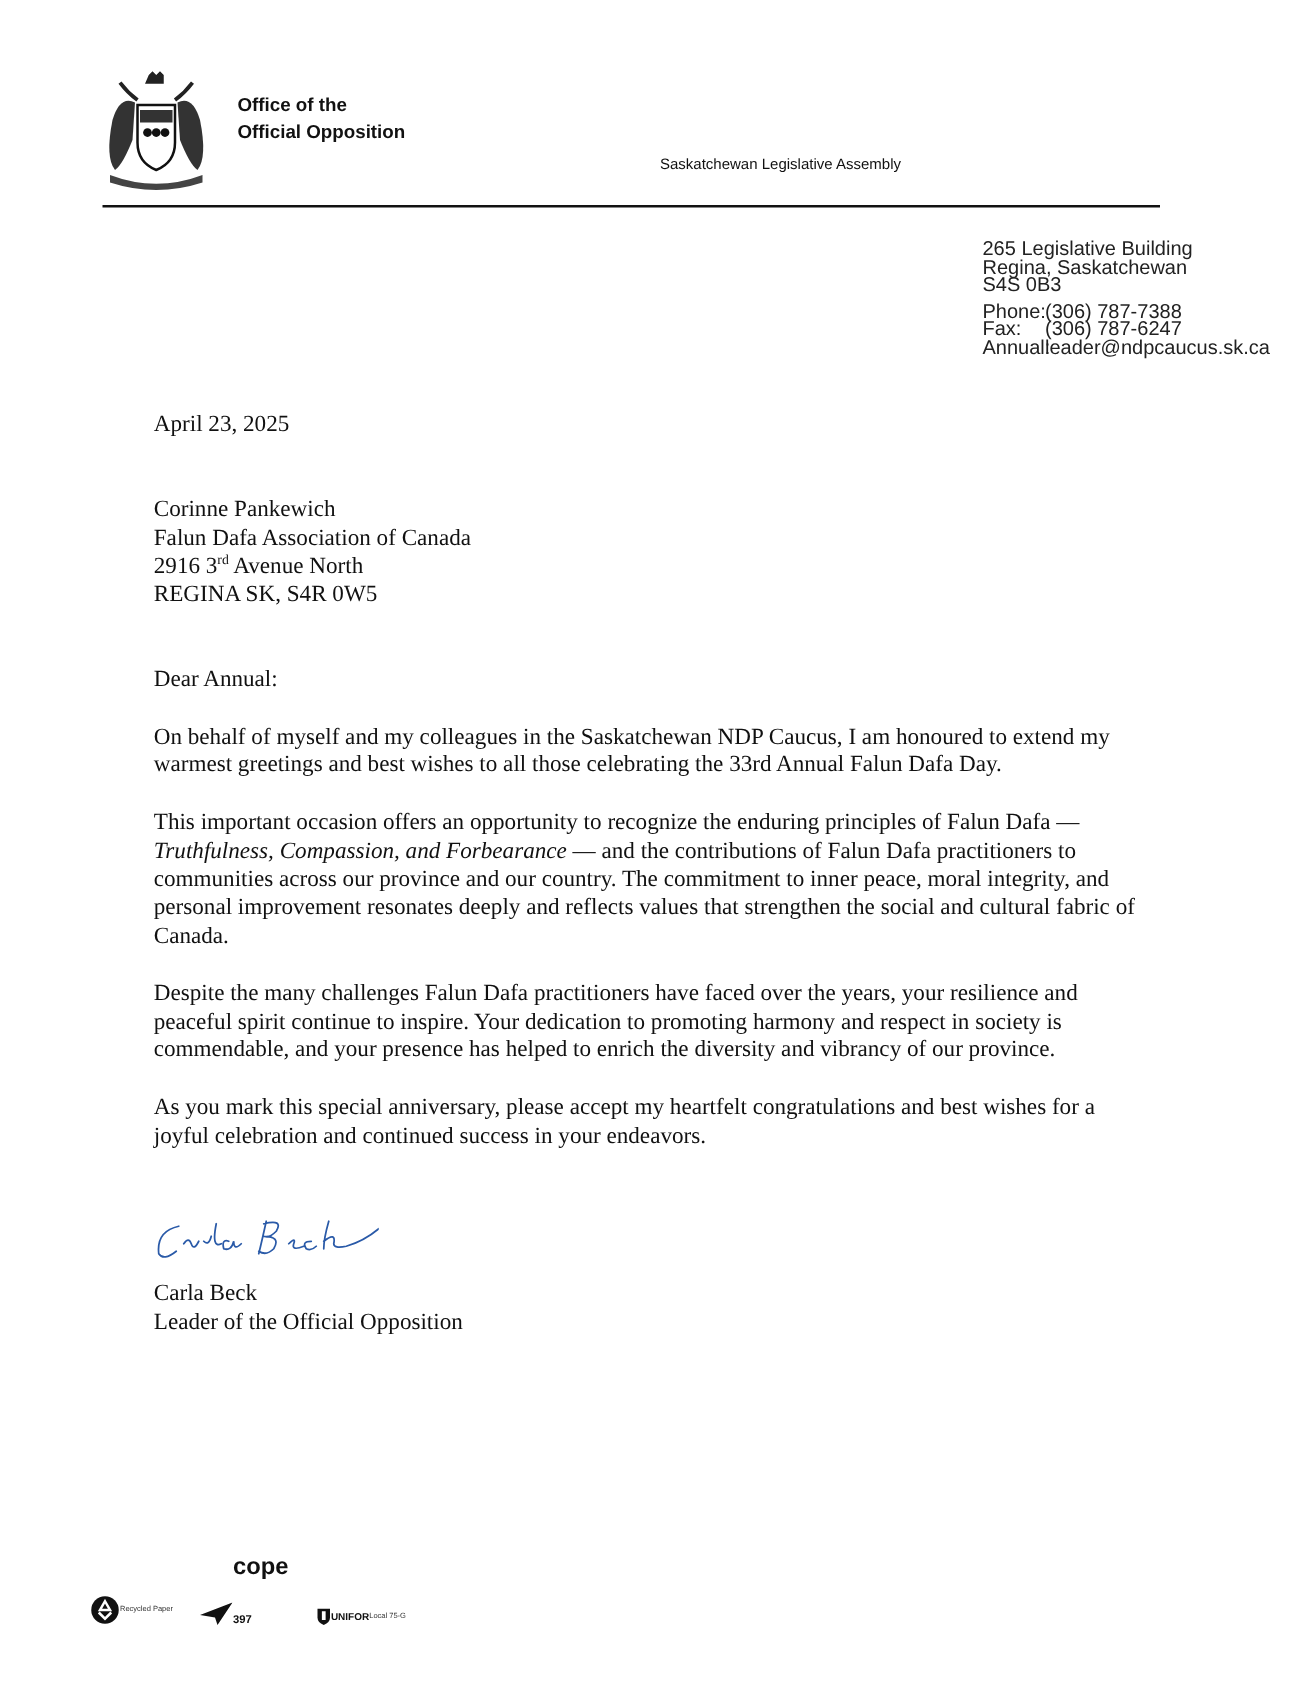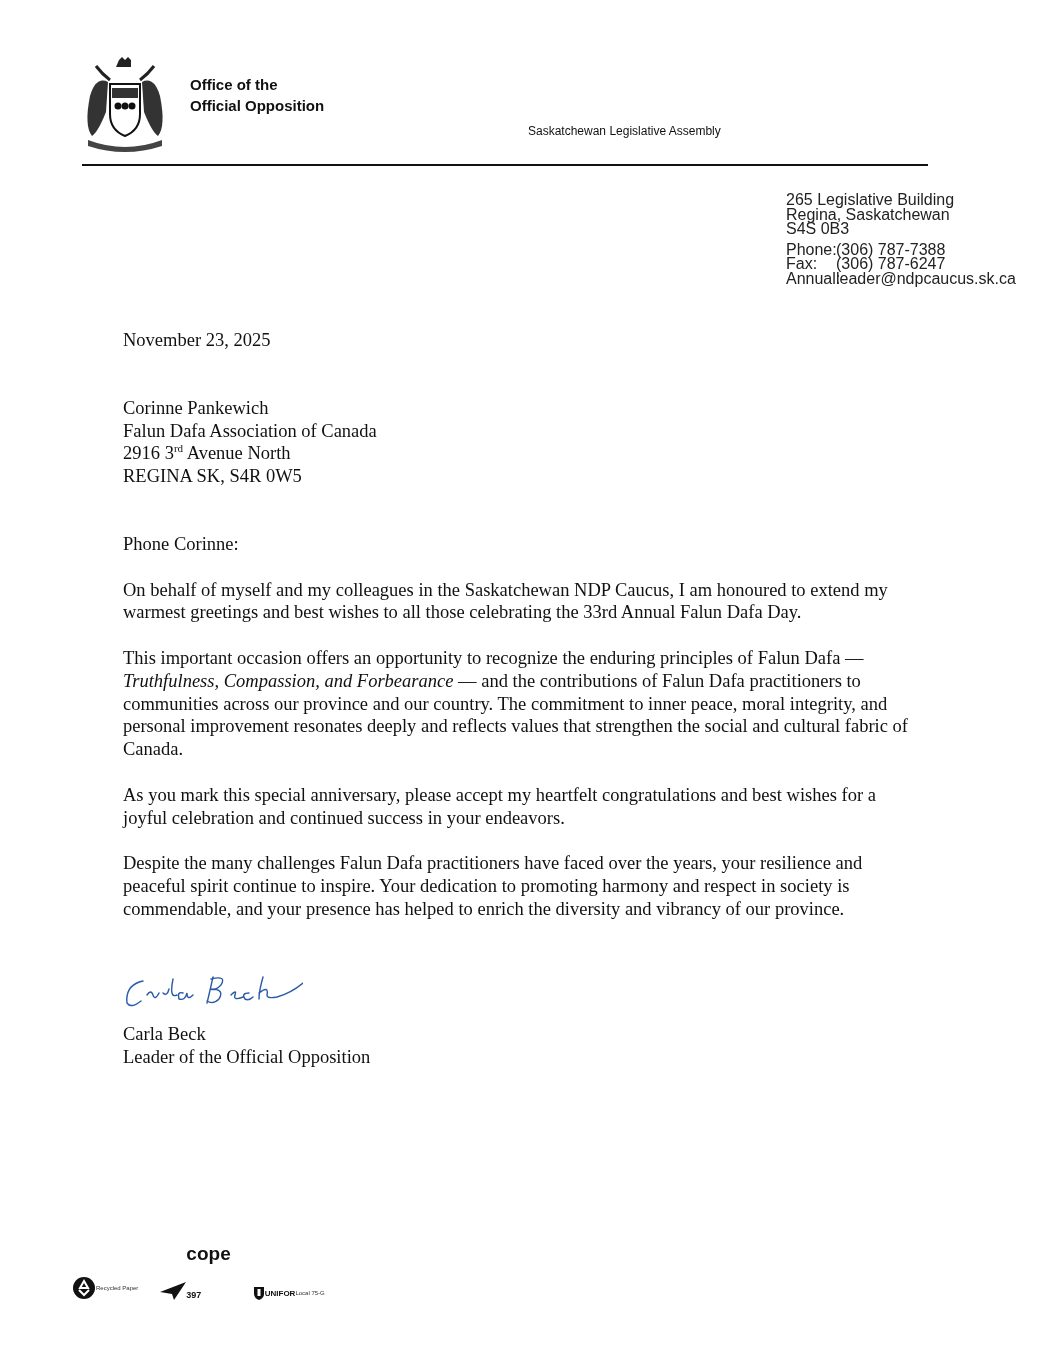--- a/index.html
+++ b/index.html
@@ -61,32 +61,32 @@
     <span class="lbl">Fax:</span>
     <span>(306) 787-6247</span>
   </div>
   <div class="row">
     <span class="lbl">Annual:</span>
     <span>leader@ndpcaucus.sk.ca</span>
   </div>
 </div>
 
 <div class="body serif">
-  <p class="date">November 23, 2025</p>
+  <p class="date">April 23, 2025</p>
   <div class="recipient">
     <div>Corinne Pankewich</div>
     <div>Falun Dafa Association of Canada</div>
     <div><span>2916 3</span><sup>rd</sup><span> Avenue North</span></div>
     <div>REGINA SK, S4R 0W5</div>
   </div>
-  <p class="para">Phone Corinne:</p>
+  <p class="para">Dear Annual:</p>
   <p class="para">On behalf of myself and my colleagues in the Saskatchewan NDP Caucus, I am honoured to extend my warmest greetings and best wishes to all those celebrating the 33rd Annual Falun Dafa Day.</p>
   <p class="para"><span>This important occasion offers an opportunity to recognize the enduring principles of Falun Dafa — </span><i>Truthfulness, Compassion, and Forbearance</i><span> — and the contributions of Falun Dafa practitioners to communities across our province and our country. The commitment to inner peace, moral integrity, and personal improvement resonates deeply and reflects values that strengthen the social and cultural fabric of Canada.</span></p>
+  <p class="para">Despite the many challenges Falun Dafa practitioners have faced over the years, your resilience and peaceful spirit continue to inspire. Your dedication to promoting harmony and respect in society is commendable, and your presence has helped to enrich the diversity and vibrancy of our province.</p>
   <p class="para">As you mark this special anniversary, please accept my heartfelt congratulations and best wishes for a joyful celebration and continued success in your endeavors.</p>
-  <p class="para">Despite the many challenges Falun Dafa practitioners have faced over the years, your resilience and peaceful spirit continue to inspire. Your dedication to promoting harmony and respect in society is commendable, and your presence has helped to enrich the diversity and vibrancy of our province.</p>
   <svg class="sig" width="180" height="42" viewBox="0 0 180 42">
     <path d="M20 10 q-18 4 -16 22 q4 6 14 -2 M24 24 q4 -6 6 0 q2 6 6 -2 M40 22 q4 4 6 -4 M50 8 q-4 20 4 16 M60 22 q-6 -2 -4 6 q6 2 8 -6 q0 8 6 2 M90 6 q-4 18 -6 26 M88 8 q16 -4 10 6 q-6 6 -10 4 q14 0 8 10 q-6 6 -12 2 M108 24 q6 -6 4 0 q-2 6 8 2 M126 22 q-8 0 -4 6 q4 2 8 -2 M140 6 q-4 14 -4 22 M136 22 q10 -8 8 2 q0 4 10 2 q14 -4 26 -14" fill="none" stroke="#2a5aa8" stroke-width="1.4" stroke-linecap="round"></path>
   </svg>
   <div>Carla Beck</div>
   <div>Leader of the Official Opposition</div>
 </div>
 
 <div class="footer sans">
   <div class="logo">
     <svg width="24" height="24" viewBox="0 0 24 24">

